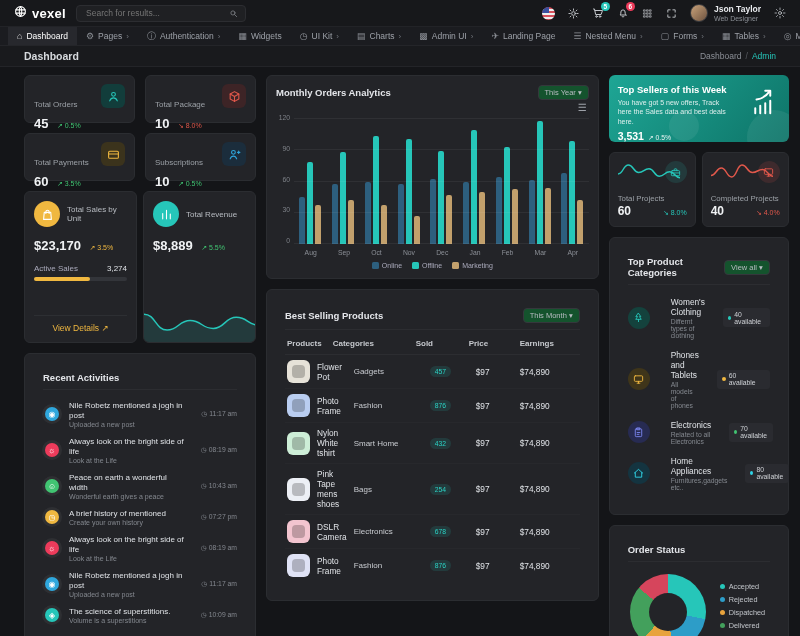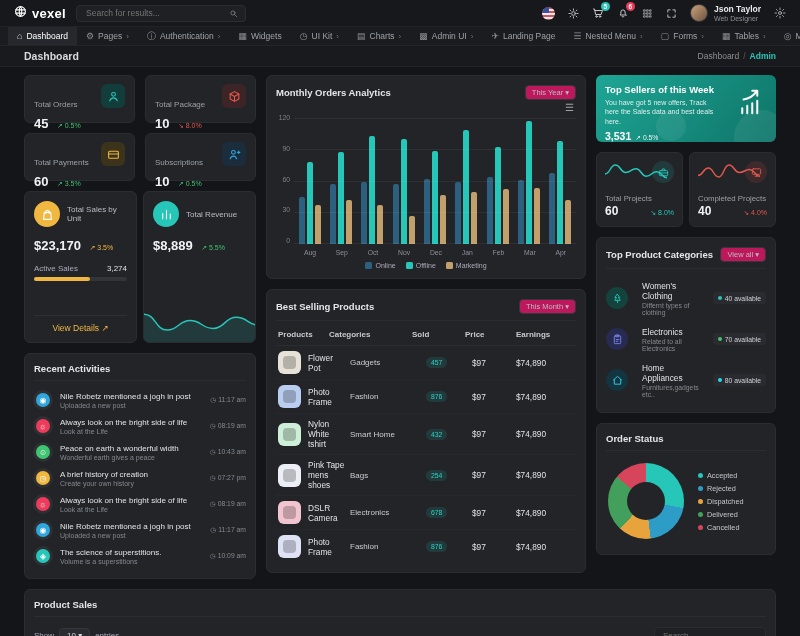--- a/index.html
+++ b/index.html
@@ -23,21 +23,21 @@
   
   .menubar{height:19px;background:#1b1c20;border-bottom:1px solid #242529;display:flex;align-items:stretch;padding:0 8px;font-size:8.5px;overflow:hidden;}
   .nav-item{display:flex;align-items:center;gap:4px;padding:0 9px;color:#9da1a8;cursor:pointer;white-space:nowrap;}
   .nav-item .g{font-size:9px;opacity:.85;}
   .nav-item .chev{font-size:8px;color:#6f7379;}
   .nav-item.active{background:#27282d;color:#fff;}
   
   .crumbbar{height:21px;display:flex;align-items:center;justify-content:space-between;padding:0 24px;background:#191a1d;border-bottom:1px solid #232428;}
   .page-title{font-size:10.5px;font-weight:bold;color:#d7dade;}
   .trail{font-size:8.5px;color:#8b8f96;display:flex;gap:4px;align-items:center;}
-  .trail .last{color:#26c6b9;font-weight:bold;}
+  .trail .last{color:#26c6b9;}
   
   .content{padding:8px 24px 0;}
   .grid{display:grid;grid-template-columns:232px 1fr 180px;gap:10px;align-items:start;}
   .col{display:flex;flex-direction:column;gap:10px;}
   
   .stats-grid{display:grid;grid-template-columns:1fr 1fr;gap:10px;}
   .stat-card{padding:8px 9px;display:flex;justify-content:space-between;height:48px;}
   .stat-label{font-size:8px;color:#9ba0a6;margin-bottom:5px;margin-top:16px;}
   .stat-value{font-size:13px;font-weight:bold;color:#f0f2f4;}
   .chg{font-size:7px;margin-left:4px;}
@@ -47,24 +47,24 @@
   .sales-card{padding:9px;height:152px;display:flex;flex-direction:column;position:relative;overflow:hidden;}
   .circ-ic{width:26px;height:26px;border-radius:50%;display:flex;align-items:center;justify-content:center;color:#fff;flex:0 0 auto;}
   .s-title{font-size:8px;color:#b8bcc2;}
   .big-val{font-size:13px;font-weight:bold;color:#f0f2f4;}
   .as-row{display:flex;justify-content:space-between;font-size:8px;color:#aab;margin-top:10px;}
   .prog{height:4px;border-radius:2px;background:#33353a;margin-top:4px;}
   .prog i{display:block;height:100%;border-radius:2px;background:#f0b840;}
   .vd{margin-top:auto;border-top:1px solid #2d2f33;padding-top:7px;text-align:center;font-size:8.5px;color:#f0b840;cursor:pointer;}
   .spark-rev{position:absolute;left:0;right:0;bottom:0;height:62px;}
   
-  .panel{padding:9px;}
+  .panel{padding:18px;}
   .panel-h{display:flex;align-items:center;justify-content:space-between;border-bottom:1px solid #2c2d31;padding-bottom:6px;margin-bottom:6px;}
   .panel-title{font-size:9.5px;font-weight:bold;color:#e3e5e9;}
-  .pill{font-size:7.5px;color:#b8bcc2;background:#be185d;border:1px solid #35373c;border-radius:4px;padding:2px 6px;cursor:pointer;white-space:nowrap;}
+  .pill{font-size:7.5px;color:#b8bcc2;background:#14532d;border:1px solid #35373c;border-radius:4px;padding:2px 6px;cursor:pointer;white-space:nowrap;}
   .act-item{display:grid;grid-template-columns:20px 1fr 44px;gap:6px;align-items:center;padding:4.5px 0;position:relative;}
   .act-ic{width:14px;height:14px;border-radius:50%;display:flex;align-items:center;justify-content:center;color:#fff;font-size:8px;box-shadow:0 0 0 3px rgba(255,255,255,.05);margin-left:2px;}
   .act-t{font-size:8px;color:#dfe2e6;line-height:1.25;}
   .act-s{font-size:7px;color:#84888f;}
   .act-time{font-size:6.8px;color:#84888f;text-align:right;white-space:nowrap;}
   
   .chart-card{padding:9px;height:204px;display:flex;flex-direction:column;}
   .burger{color:#9da1a8;font-size:10px;text-align:right;line-height:1;margin:1px 2px 0 0;cursor:pointer;}
   .plot-wrap{display:flex;flex:1;gap:4px;margin-top:1px;}
   .ylabels{display:flex;flex-direction:column;justify-content:space-between;font-size:6.8px;color:#7e8288;text-align:right;width:14px;padding-bottom:12px;}
@@ -94,21 +94,21 @@
   .sell-title{font-size:9.5px;font-weight:bold;}
   .sell-desc{font-size:7px;color:rgba(255,255,255,.85);width:112px;line-height:1.35;margin-top:3px;}
   .sell-val{font-size:10.5px;font-weight:bold;margin-top:4px;}
   .sell-chg{font-size:6.8px;font-weight:normal;color:rgba(255,255,255,.9);margin-left:4px;}
   .sell-ic{position:absolute;right:10px;top:12px;color:#fff;}
   .proj-card{padding:8px;height:75px;position:relative;}
   .proj-label{font-size:7.8px;color:#9ba0a6;margin-top:3px;}
   .proj-bottom{display:flex;justify-content:space-between;align-items:baseline;margin-top:1px;}
   .proj-val{font-size:12px;font-weight:bold;color:#f0f2f4;}
   .proj-ic{position:absolute;top:8px;right:8px;width:22px;height:22px;border-radius:50%;display:flex;align-items:center;justify-content:center;}
-  .cat-item{display:grid;grid-template-columns:25px 1fr auto;gap:11px;align-items:center;padding:5.5px 0;}
+  .cat-item{display:grid;grid-template-columns:25px 1fr auto;gap:18px;align-items:center;padding:5.5px 0;}
   .cat-ic{width:22px;height:22px;border-radius:50%;display:flex;align-items:center;justify-content:center;}
   .cat-t{font-size:8.3px;color:#e0e3e7;}
   .cat-s{font-size:6.8px;color:#84888f;margin-top:1px;}
   .avail{display:flex;align-items:center;gap:3px;background:#2a2b30;border-radius:3px;padding:2.5px 5px;font-size:6.8px;color:#cfd2d6;}
   .dot{width:4px;height:4px;border-radius:50%;display:inline-block;}
   
   .donut-wrap{display:flex;align-items:center;gap:14px;padding:6px 2px;}
   .donut{width:76px;height:76px;border-radius:50%;position:relative;flex:0 0 auto;}
   .donut:after{content:"";position:absolute;inset:19px;background:#232428;border-radius:50%;}
   .dleg{display:flex;flex-direction:column;gap:4px;font-size:7.3px;color:#c3c6cb;}
@@ -388,21 +388,21 @@
      <span class="act-ic" style="background:#41c472">☺</span>
      <span>
                 <div class="act-t">Peace on earth a wonderful width</div>
                 <div class="act-s">Wonderful earth gives a peace</div>
               </span>
      <span class="act-time">◷ 10:43 am</span>
    </div>
             <div class="act-item">
      <span class="act-ic" style="background:#f0b840">◷</span>
      <span>
-                <div class="act-t">A brief history of creation</div>
+                <div class="act-t">A brief history of mentioned</div>
                 <div class="act-s">Create your own history</div>
               </span>
      <span class="act-time">◷ 07:27 pm</span>
    </div>
             <div class="act-item">
      <span class="act-ic" style="background:#ed3b5b">☼</span>
      <span>
                 <div class="act-t">Always look on the bright side of life</div>
                 <div class="act-s">Look at the Life</div>
               </span>
@@ -653,20 +653,33 @@
                   <path d="M12 16v5"></path>
                 </svg>
               </span>
      <span>
                 <div class="cat-t">Women's Clothing</div>
                 <div class="cat-s">Differnt types of clothing</div>
               </span>
      <span class="avail"><i class="dot" style="background:#26c6b9"></i>40 available</span>
    </div>
             <div class="cat-item">
+     <span class="cat-ic" style="background:#3f351a;color:#f0b840">
+                <svg width="11" height="11" viewBox="0 0 24 24" fill="none" stroke="currentColor" stroke-width="2" stroke-linecap="round" stroke-linejoin="round">
+                  <rect x="3" y="4" width="18" height="12" rx="2"></rect>
+                  <path d="M9 20h6M12 16v4"></path>
+                </svg>
+              </span>
+     <span>
+                <div class="cat-t">Phones and Tablets</div>
+                <div class="cat-s">All models of phones</div>
+              </span>
+     <span class="avail"><i class="dot" style="background:#f0b840"></i>60 available</span>
+   </div>
+            <div class="cat-item">
      <span class="cat-ic" style="background:#272b52;color:#7b86f0">
                 <svg width="11" height="11" viewBox="0 0 24 24" fill="none" stroke="currentColor" stroke-width="2" stroke-linecap="round" stroke-linejoin="round">
                   <rect x="5" y="4" width="14" height="17" rx="2"></rect>
                   <path d="M9 2h6v4H9z"></path>
                   <path d="M9 12h6M9 16h4"></path>
                 </svg>
               </span>
      <span>
                 <div class="cat-t">Electronics</div>
                 <div class="cat-s">Related to all Electronics</div>

